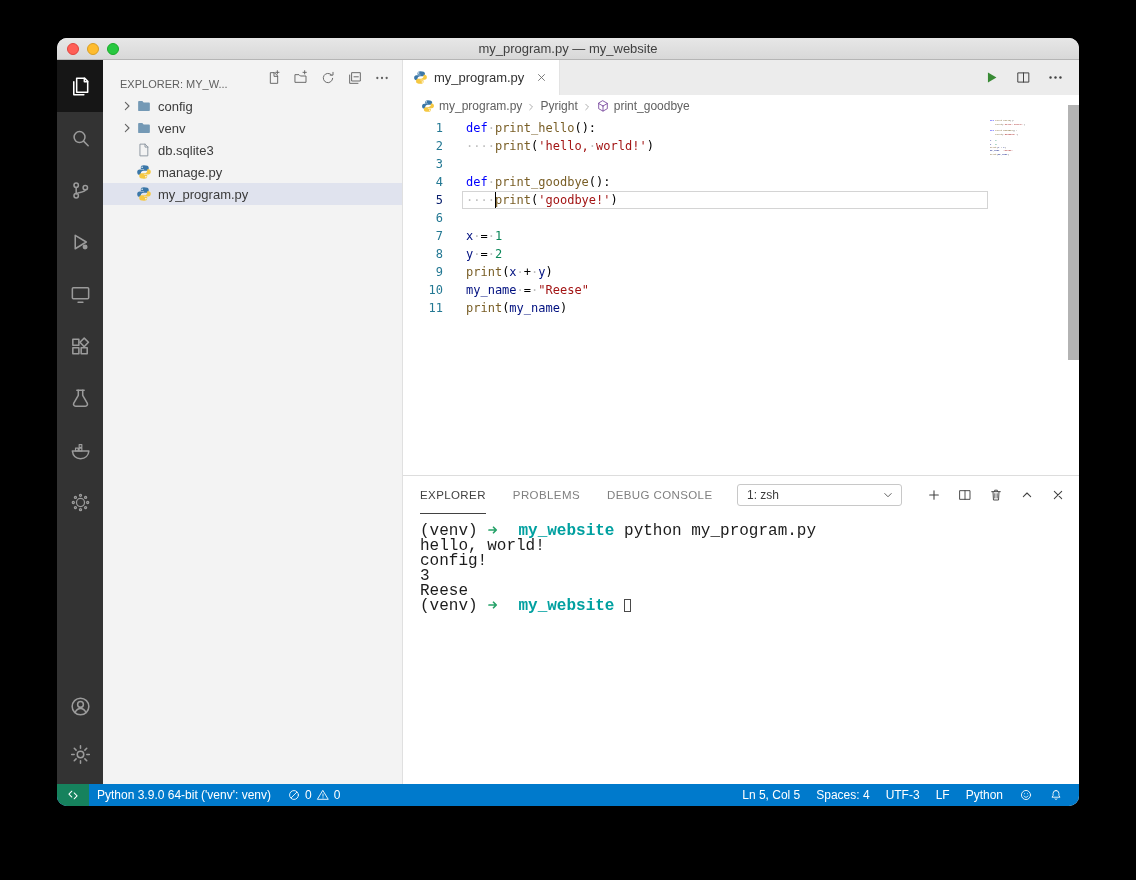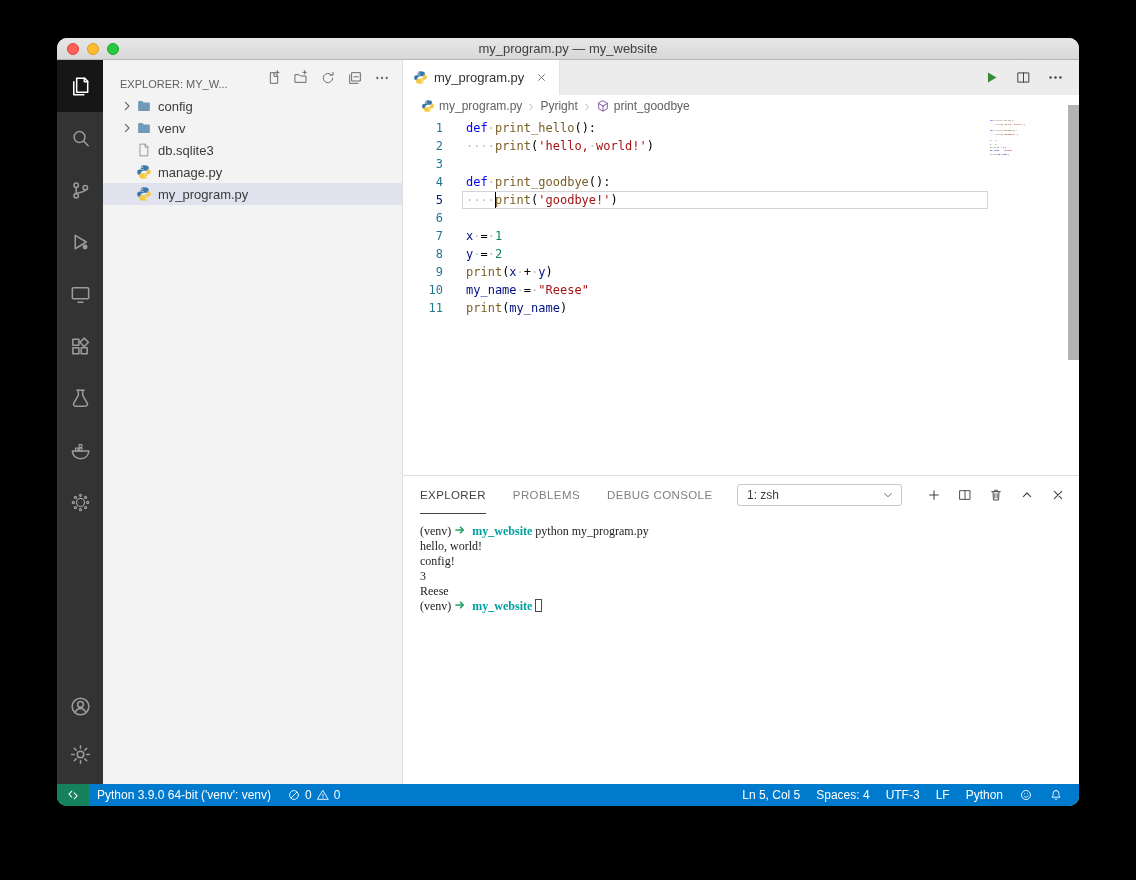--- a/index.html
+++ b/index.html
@@ -89,21 +89,21 @@
   .panel{flex:0 0 309px;border-top:1px solid #ddd;display:flex;flex-direction:column;background:#fff;}
   .panel-header{flex:0 0 38px;display:flex;align-items:center;padding:0 13px 0 17px;}
   .panel-tabs{display:flex;gap:27px;flex:1;height:100%;}
   .panel-tab{font-size:11.5px;letter-spacing:.4px;color:#808080;display:flex;align-items:center;border-bottom:1px solid transparent;cursor:pointer;}
   .panel-tab.active{color:#424242;border-bottom-color:#424242;}
   .shell-select{width:165px;height:22px;border:1px solid #c8c8c8;border-radius:3px;display:flex;align-items:center;padding:0 6px 0 9px;font-size:12px;color:#3c3c3c;margin-right:24px;background:#fff;cursor:pointer;}
   .chev-d{margin-left:auto;width:14px;height:14px;color:#555;}
   .panel-actions{display:flex;gap:15px;align-items:center;}
   .panel-act{width:16px;height:16px;color:#424242;cursor:pointer;}
   .panel-act svg{width:16px;height:16px;}
-  .term{flex:1;padding:10px 3px 0 17px;font-family:Liberation Serif, serif;font-size:12px;color:#1c1c1c;cursor:text;}
+  .term{flex:1;padding:10px 3px 0 17px;font-family:Liberation Mono, monospace;font-size:16px;color:#1c1c1c;cursor:text;}
   .term-line{height:15px;line-height:15px;white-space:pre;}
   .t-arrow{display:inline-flex;width:12px;height:10px;color:var(--term-arrow,#26a269);vertical-align:-1px;}
   .t-arrow svg{width:12px;height:12px;}
   .t-dir{color:var(--term-dir,#00a0a0);font-weight:bold;}
   .term-caret{display:inline-block;width:7px;height:13px;border:1px solid #4a4a4a;vertical-align:-2px;}
 
   
   .statusbar{flex:0 0 22px;background:var(--status-bg,#007acc);display:flex;align-items:center;color:#ffffff;font-size:12px;}
   .st-left{display:flex;align-items:center;height:100%;flex:1;min-width:0;}
   .st-right{display:flex;align-items:center;height:100%;padding-right:8px;}

